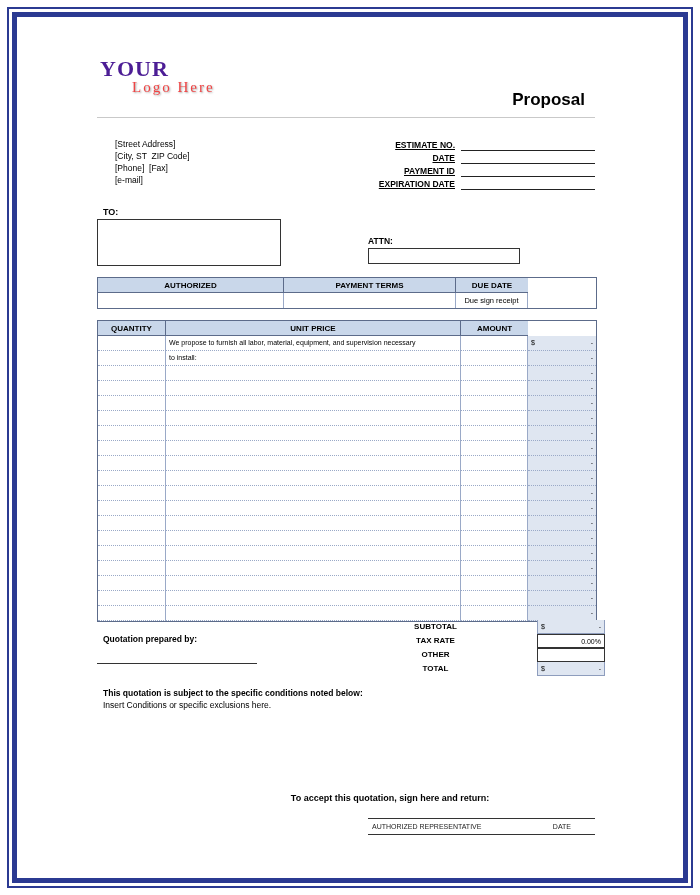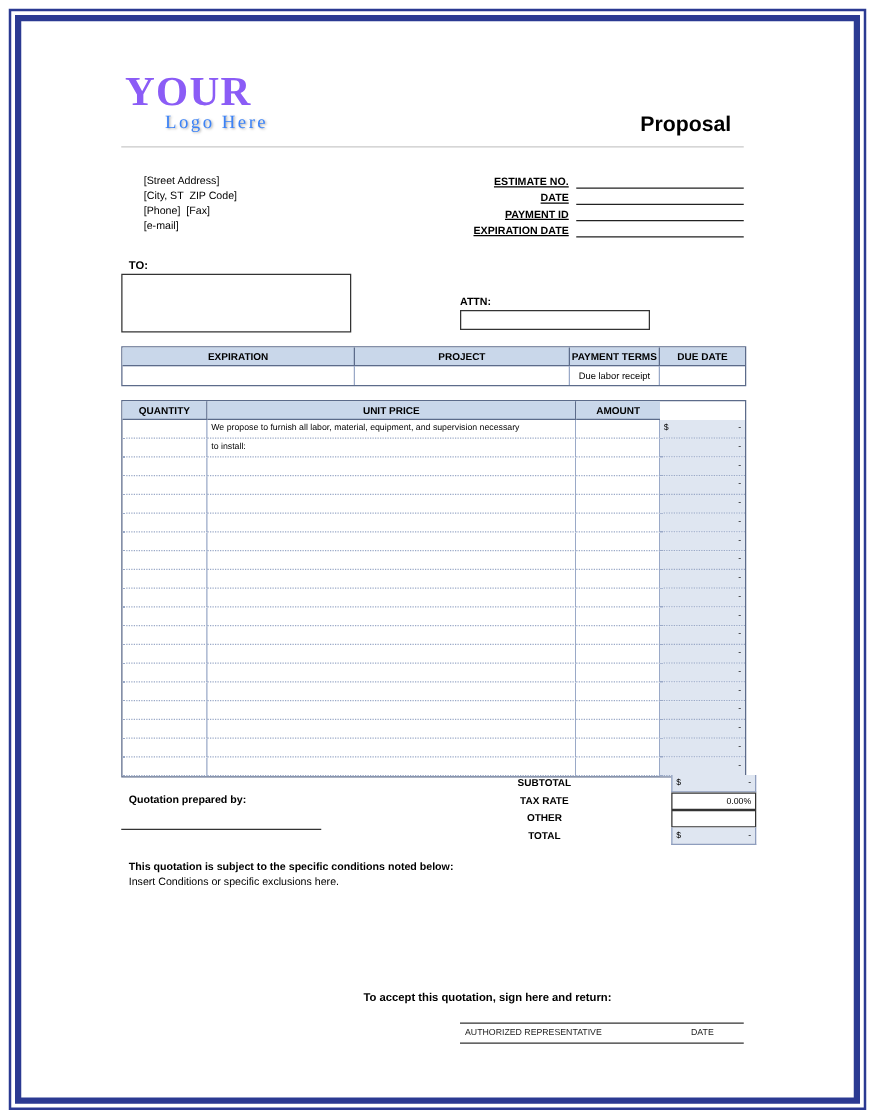--- a/index.html
+++ b/index.html
@@ -9,22 +9,22 @@
     font-family: "Liberation Sans", sans-serif;
     position: relative; overflow: hidden;
   }
 
   
   .frame-outer { position: absolute; top: 7px; left: 7px; right: 7px; bottom: 7px; border: 2px solid #2b3a92; }
   .frame-inner { position: absolute; top: 12px; left: 12px; right: 12px; bottom: 12px; border: 5px solid #2b3a92; }
 
   
   .logo { position: absolute; left: 100px; top: 56px; }
-  .logo-your { font-family: "Liberation Serif", serif; font-weight: bold; font-size: 33px; letter-spacing: 1px; color: #8b5cf6; }
-  .logo-here { font-family: "Liberation Serif", serif; font-size: 15px; letter-spacing: 2px; color: #3b82f6; margin: -3px 0 0 32px; text-shadow: 1px 1px 2px rgba(0,0,0,0.35); }
+  .logo-your { font-family: "Liberation Serif", serif; font-weight: bold; font-size: 22px; letter-spacing: 1px; color: #4c1d95; }
+  .logo-here { font-family: "Liberation Serif", serif; font-size: 15px; letter-spacing: 2px; color: #ef4444; margin: -3px 0 0 32px; text-shadow: 1px 1px 2px rgba(0,0,0,0.35); }
   .doc-title { position: absolute; right: 115px; top: 90px; font-size: 17px; font-weight: bold; }
   .header-rule { position: absolute; left: 97px; top: 117px; width: 498px; border-top: 1px solid #c9c9c9; }
 
   
   .company-block { position: absolute; left: 115px; top: 138px; font-size: 8.5px; }
   .addr-line { height: 12px; line-height: 12px; white-space: pre; }
 
   
   .meta-block { position: absolute; left: 300px; top: 138px; width: 295px; }
   .meta-row { display: flex; height: 13px; align-items: flex-end; }
@@ -120,29 +120,28 @@
     </div>
   </div>
 
 <div class="to-label">TO:</div>
 <div class="to-box"></div>
 <div class="attn-label">ATTN:</div>
 <div class="attn-box"></div>
 
 <div class="info-table">
   <div class="grid-head info-cols">
-    <div class="hcell">EXPIRATION</div>
-    <div class="hcell">PROJECT</div>
+    <div class="hcell">AUTHORIZED</div>
     <div class="hcell">PAYMENT TERMS</div>
     <div class="hcell">DUE DATE</div>
   </div>
   <div class="info-body">
     <div class="info-bcell"></div>
     <div class="info-bcell"></div>
-    <div class="info-bcell">Due labor receipt</div>
+    <div class="info-bcell">Due sign receipt</div>
     <div class="info-bcell"></div>
   </div>
 </div>
 
 <div class="items-table">
   <div class="grid-head items-cols">
     <div class="hcell">QUANTITY</div>
     <div class="hcell">UNIT PRICE</div>
     <div class="hcell">AMOUNT</div>
   </div>

